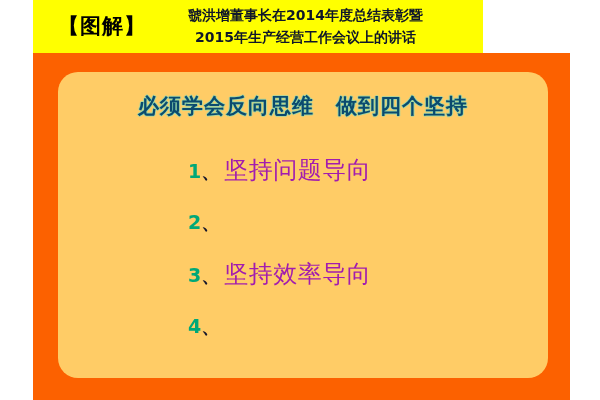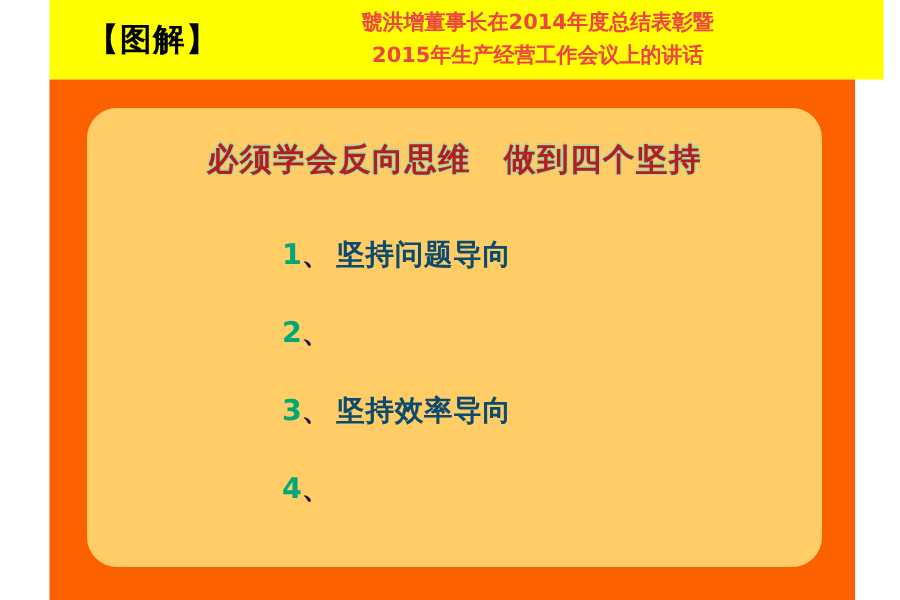--- a/index.html
+++ b/index.html
@@ -19,21 +19,21 @@
     width: 600px;
     height: 400px;
     background: #ffffff;
   }
 
   
   .header-band {
     position: absolute;
     left: 33px;
     top: 0px;
-    width: 556px;
+    width: 450px;
     height: 53px;
     background: #ffff00;
     display: flex;
     align-items: center;
   }
 
   .header-tag {
     color: #000000;
     font-size: 21px;
     font-weight: bold;
@@ -43,21 +43,21 @@
     line-height: 1;
   }
 
   .header-titles {
     flex: 1;
     text-align: center;
     padding-right: 18px;
   }
 
   .header-line {
-    color: #ef4444;
+    color: #0f172a;
     font-size: 14px;
     font-weight: bold;
     line-height: 1.55;
     white-space: nowrap;
     letter-spacing: 0px;
   }
 
   
   .body-panel {
     position: absolute;
@@ -83,21 +83,21 @@
   }
 
   .card-title {
     position: absolute;
     left: 0;
     right: 0;
     top: 20px;
     text-align: center;
     font-size: 21px;
     font-weight: bold;
-    color: #b91c1c;
+    color: #0c4a6e;
     letter-spacing: 1px;
     white-space: nowrap;
     text-shadow:
        1px 0 0 rgba(120, 220, 190, 0.55),
       -1px 0 0 rgba(120, 220, 190, 0.55),
        0 1px 0 rgba(120, 220, 190, 0.55),
        0 -1px 0 rgba(120, 220, 190, 0.55);
   }
 
   .item-list {
@@ -127,23 +127,23 @@
   }
 
   .item-sep {
     color: #16162b;
     font-size: 19px;
     font-weight: bold;
     margin-right: 4px;
   }
 
   .item-text {
-    color: #0c4a6e;
-    font-size: 19px;
-    font-weight: bold;
+    color: #a21caf;
+    font-size: 24px;
+    font-weight: normal;
     letter-spacing: 0.5px;
   }
 </style>
 </head>
 <body>
 
 <div id="slide">
 
   <div class="header-band">
     <div class="header-tag">【图解】</div>

